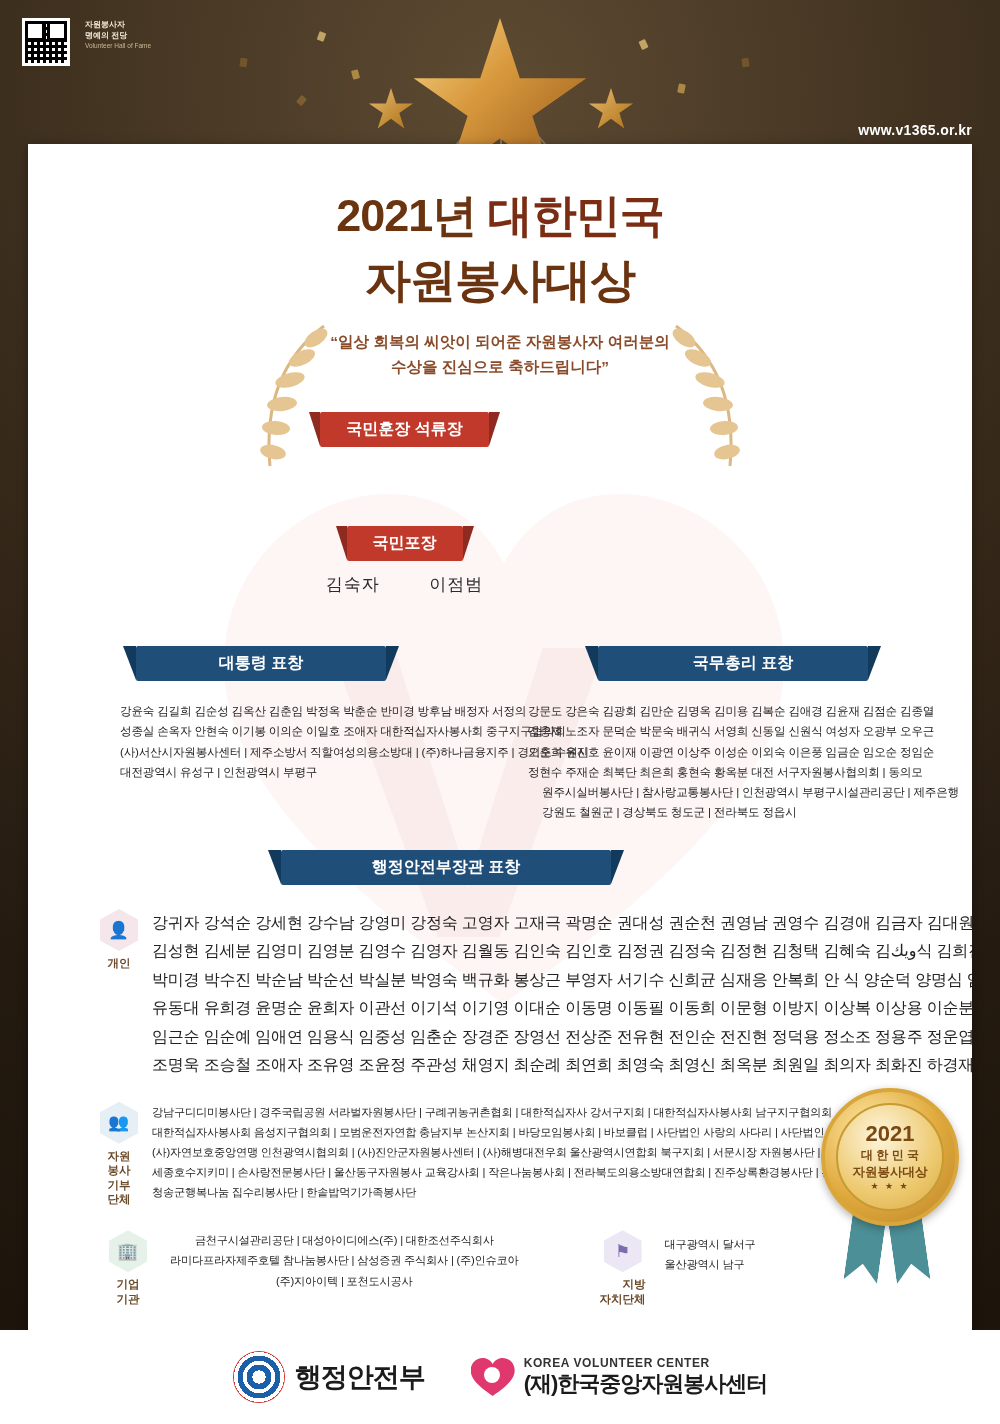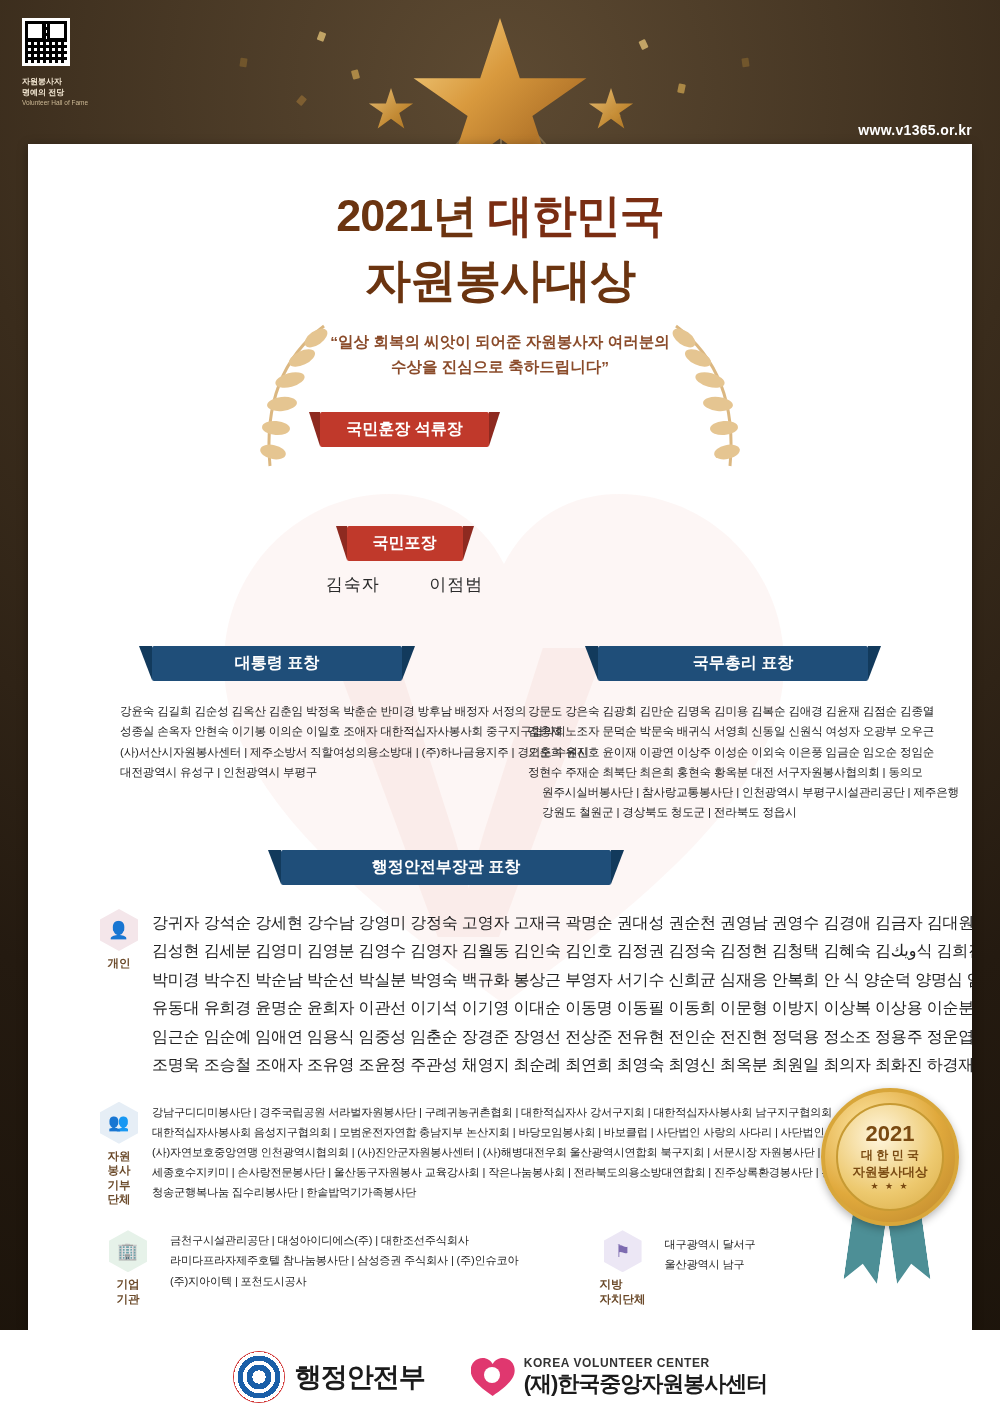--- a/index.html
+++ b/index.html
@@ -31,21 +31,21 @@
     filter:drop-shadow(0 3px 6px rgba(0,0,0,.45));
   }
   .ministar{
     position:absolute;width:46px;height:44px;
     background:linear-gradient(135deg,#eec478 0%,#c98f36 60%,#a8701f 100%);
     clip-path:polygon(50% 0%,61% 35%,98% 35%,68% 57%,79% 92%,50% 70%,21% 92%,32% 57%,2% 35%,39% 35%);
     opacity:.95;
   }
 
   
-  .qrbox{position:absolute;left:22px;top:18px;display:flex;gap:9px;align-items:flex-start;flex-direction:column;}
+  .qrbox{position:absolute;left:22px;top:18px;display:flex;gap:15px;align-items:flex-start;}
   .qr{width:48px;height:48px;background:#fff;padding:3px;box-sizing:border-box;}
   .qr .cells{width:100%;height:100%;
     background-image:
       linear-gradient(90deg,#000 50%,transparent 50%),
       linear-gradient(#000 50%,transparent 50%);
     background-size:6px 6px,6px 6px;
     background-color:#fff;
     position:relative;}
   .qr .cells:before,.qr .cells:after{
     content:"";position:absolute;width:14px;height:14px;border:3px solid #000;background:#fff;
@@ -118,21 +118,21 @@
   }
   .hex{
     width:38px;height:42px;display:flex;align-items:center;justify-content:center;
     clip-path:polygon(50% 0%,100% 25%,100% 75%,50% 100%,0% 75%,0% 25%);
     font-size:17px;
   }
   .hex.person{background:#f4e6ea;color:#c06c86;}
   .hex.group{background:#e6eef6;color:#5b87b5;}
   .hex.corp{background:#e6f2e9;color:#5d9c73;}
   .hex.local{background:#ece7f5;color:#7d6bb0;}
-  .cat-label{font-size:11.5px;font-weight:bold;color:#6b4a2a;text-align:left;line-height:1.25;}
+  .cat-label{font-size:11.5px;font-weight:bold;color:#6b4a2a;text-align:right;line-height:1.25;}
 
   .footer{
     position:absolute;left:0;top:1330px;width:1000px;height:94px;background:#ffffff;
     display:flex;align-items:center;justify-content:center;gap:46px;
   }
   .mois{display:flex;align-items:center;gap:10px;}
   .mois-mark{width:52px;height:52px;border-radius:50%;
     background:radial-gradient(circle at 50% 50%, #fff 0 18%, #1a5fa8 18% 34%, #fff 34% 44%, #1a5fa8 44% 58%, #fff 58% 68%, #cf2e2e 68% 100%);
     position:relative;}
   .mois-text{font-size:27px;font-weight:bold;color:#1b1b1b;letter-spacing:-1px;}
@@ -255,21 +255,21 @@
 
     <div class="award-block" style="position:absolute;left:0;top:382px;">
       <div class="redribbon">국민포장</div>
       <div class="award-names">
         <span>김숙자</span>
         <span>이점범</span>
       </div>
     </div>
 
     <div style="position:absolute;left:92px;top:502px;width:380px;">
-      <div class="blueribbon" style="margin-left:32px;">대통령 표창</div>
+      <div class="blueribbon" style="margin-left:16px;">대통령 표창</div>
       <div class="col-list" style="margin-top:20px;">
         <div class="row">강윤숙  김길희  김순성  김옥산  김춘임  박정옥  박춘순  반미경  방후남  배정자  서정의</div>
         <div class="row">성종실  손옥자  안현숙  이기봉  이의순  이일호  조애자  대한적십자사봉사회 중구지구협의회</div>
         <div class="row">(사)서산시자원봉사센터 | 제주소방서 직할여성의용소방대 | (주)하나금융지주 | 경기도 수원시</div>
         <div class="row">대전광역시 유성구 | 인천광역시 부평구</div>
       </div>
     </div>
 
     <div style="position:absolute;left:500px;top:502px;width:420px;">
       <div class="blueribbon" style="margin-left:70px;padding-left:20px;">국무총리 표창</div>
@@ -324,21 +324,21 @@
 
       <div style="display:flex;margin-top:24px;padding-left:72px;gap:30px;">
         <div style="display:flex;gap:14px;">
           <div class="cat">
             <div class="hex corp">🏢</div>
             <div class="cat-label">
               <span>기업</span><br>
               <span>기관</span>
             </div>
           </div>
-          <div class="col-list" style="font-size:11.2px;line-height:1.8;">
+          <div class="col-list" style="font-size:11.2px;line-height:1.8;text-align:center;">
             <div class="row">금천구시설관리공단 | 대성아이디에스(주) | 대한조선주식회사</div>
             <div class="row">라미다프라자제주호텔 참나눔봉사단 | 삼성증권 주식회사 | (주)인슈코아</div>
             <div class="row">(주)지아이텍 | 포천도시공사</div>
           </div>
         </div>
 
         <div style="display:flex;gap:14px;margin-left:46px;">
           <div class="cat">
             <div class="hex local">⚑</div>
             <div class="cat-label">

